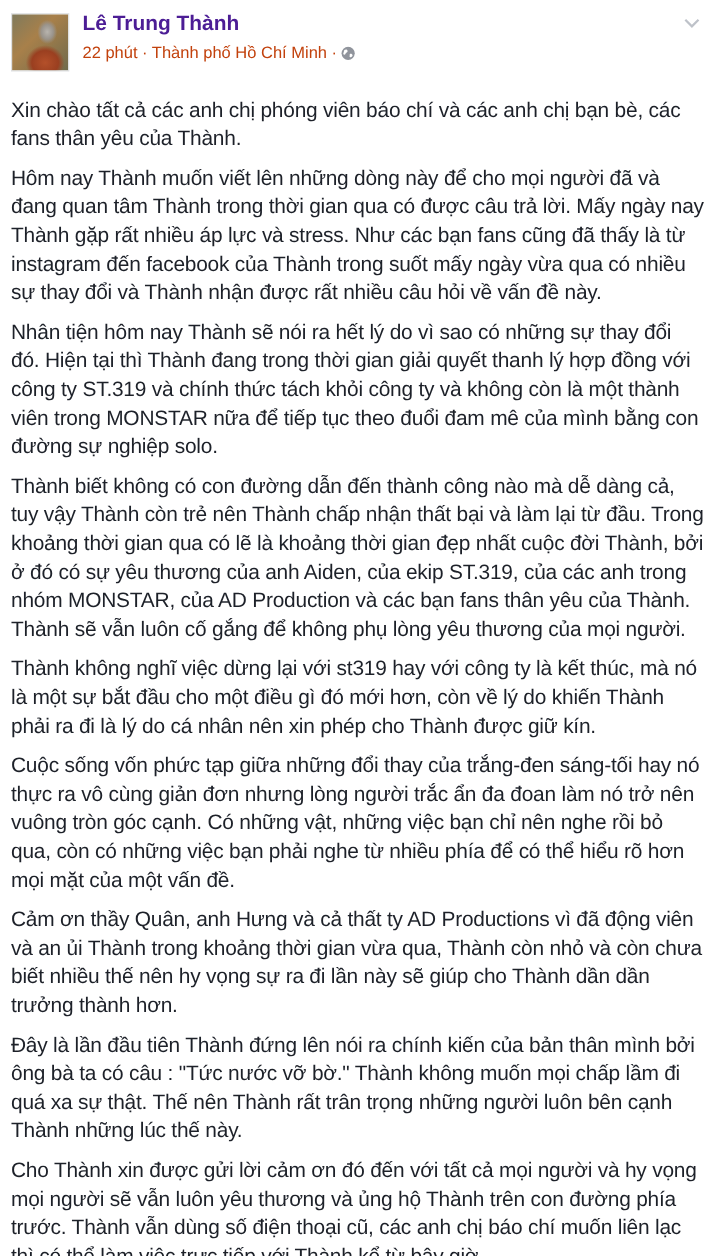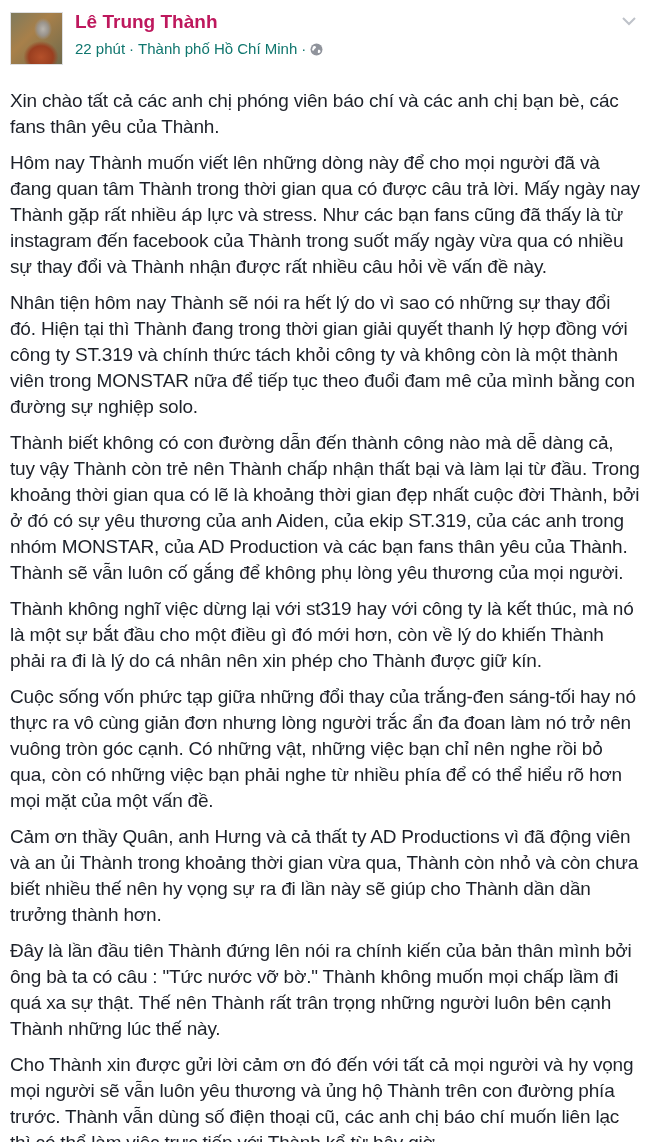--- a/index.html
+++ b/index.html
@@ -6,22 +6,22 @@
   body { width:650px; height:1142px; overflow:hidden; position:relative;
          font-family:"Liberation Sans", sans-serif; color:#1d2129; }
   .header { position:absolute; left:0; top:0; width:650px; height:75px; }
   .avatar { position:absolute; left:10px; top:12px; width:53px; height:53px;
             background:
               radial-gradient(ellipse 9px 11px at 32px 16px, #b8b4ae 0%, #9a948c 60%, transparent 100%),
               radial-gradient(ellipse 22px 20px at 30px 44px, #b4502a 0%, #9a3f20 55%, transparent 80%),
               linear-gradient(135deg, #7f7a5c 0%, #a8804a 40%, #6f6a4c 100%);
             border:1px solid #dddfe2; box-sizing:border-box; }
   .name { position:absolute; left:75px; top:11px; font-size:19px; font-weight:bold;
-          color:#be185d; letter-spacing:0; }
-  .meta { position:absolute; left:75px; top:40px; font-size:15px; color:#0f766e;
+          color:#4c1d95; letter-spacing:0; }
+  .meta { position:absolute; left:75px; top:40px; font-size:15px; color:#c2410c;
           display:flex; align-items:center; gap:4px; }
   .globe { display:inline-block; width:13px; height:13px; vertical-align:middle; }
   .chevron { position:absolute; left:620px; top:14px; width:18px; height:14px; cursor:pointer; }
   .content { position:absolute; left:10px; top:78px; width:630px; font-size:19px;
              line-height:26px; letter-spacing:-0.2px; }
   .content p { margin:10px 0 10px 0; }
   .content p.tight { margin-bottom:0; }
 </style>
 </head>
 <body>

